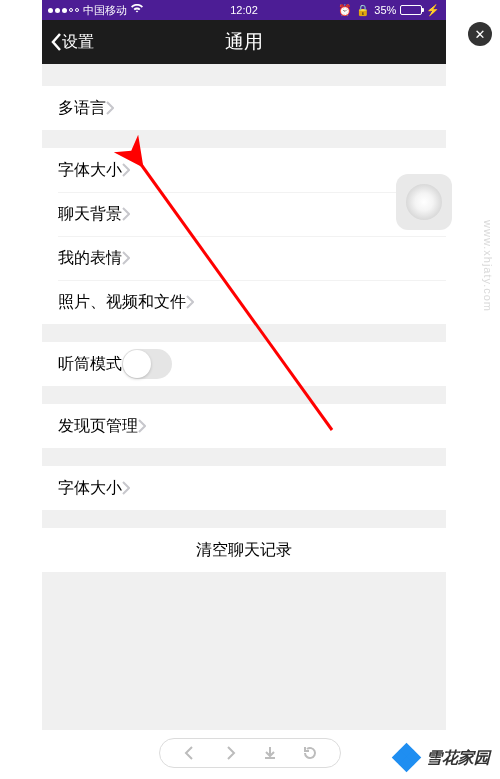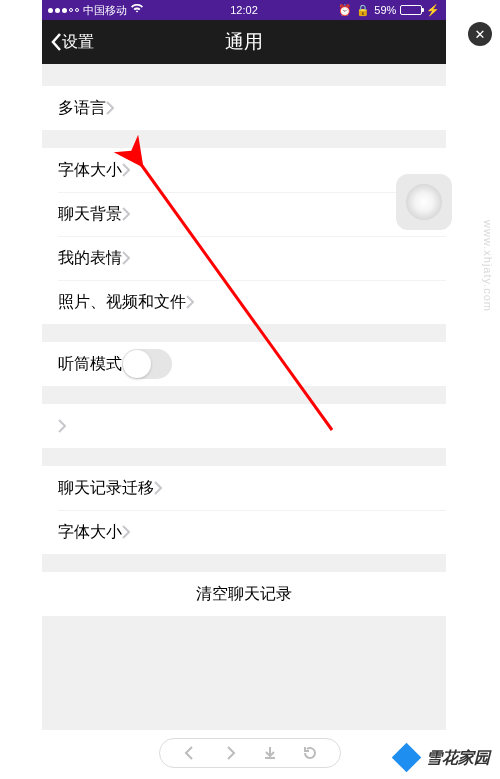--- a/index.html
+++ b/index.html
@@ -205,21 +205,21 @@
       <span>
         <svg viewBox="0 0 14 10" width="12" height="10">
             <path d="M7 9L8.5 7.5C7.7 6.8 6.3 6.8 5.5 7.5L7 9zM3 5l1.5 1.5C5.8 5.2 8.2 5.2 9.5 6.5L11 5C8.8 2.8 5.2 2.8 3 5zM0 2l1.5 1.5C4.5.5 9.5.5 12.5 3.5L14 2C10.1-1.9 3.9-1.9 0 2z" fill="#fff"></path>
           </svg>
       </span>
     </div>
     <span class="status-time">12:02</span>
     <div class="status-right">
       <span>⏰</span>
       <span>🔒</span>
-      <span>59%</span>
+      <span>35%</span>
       <span class="battery"><span class="battery-fill"></span></span>
       <span>⚡</span>
     </div>
   </div>
 
   <div class="nav-bar">
     <div class="nav-back">
       <svg viewBox="0 0 12 20">
           <polyline points="10,2 3,10 10,18" fill="none" stroke="#fff" stroke-width="2.5"></polyline>
         </svg>
@@ -280,37 +280,30 @@
       <div class="cell">
         <span>听筒模式</span>
         <span class="switch">
             <span class="knob"></span>
           </span>
       </div>
     </div>
 
     <div class="group">
       <div class="cell">
-        <span class="chev">
-            <svg viewBox="0 0 8 14">
-              <polyline points="1,1 7,7 1,13" fill="none" stroke="#c7c7cc" stroke-width="2"></polyline>
-            </svg>
-          </span>
-      </div>
-    </div>
-
-    <div class="group">
-      <div class="cell">
-        <span>聊天记录迁移</span>
-        <span class="chev">
-            <svg viewBox="0 0 8 14">
-              <polyline points="1,1 7,7 1,13" fill="none" stroke="#c7c7cc" stroke-width="2"></polyline>
-            </svg>
-          </span>
-      </div>
+        <span>发现页管理</span>
+        <span class="chev">
+            <svg viewBox="0 0 8 14">
+              <polyline points="1,1 7,7 1,13" fill="none" stroke="#c7c7cc" stroke-width="2"></polyline>
+            </svg>
+          </span>
+      </div>
+    </div>
+
+    <div class="group">
       <div class="cell">
         <span>字体大小</span>
         <span class="chev">
             <svg viewBox="0 0 8 14">
               <polyline points="1,1 7,7 1,13" fill="none" stroke="#c7c7cc" stroke-width="2"></polyline>
             </svg>
           </span>
       </div>
     </div>
 

